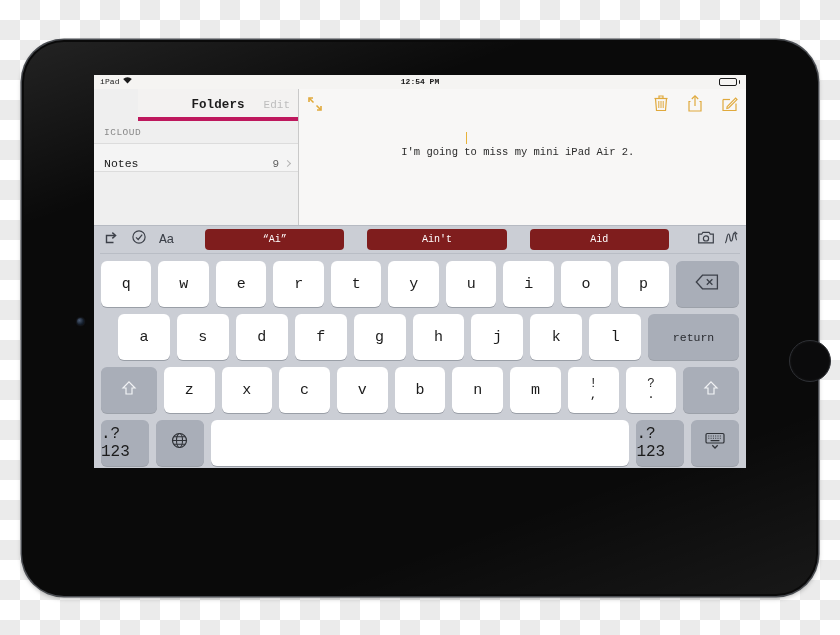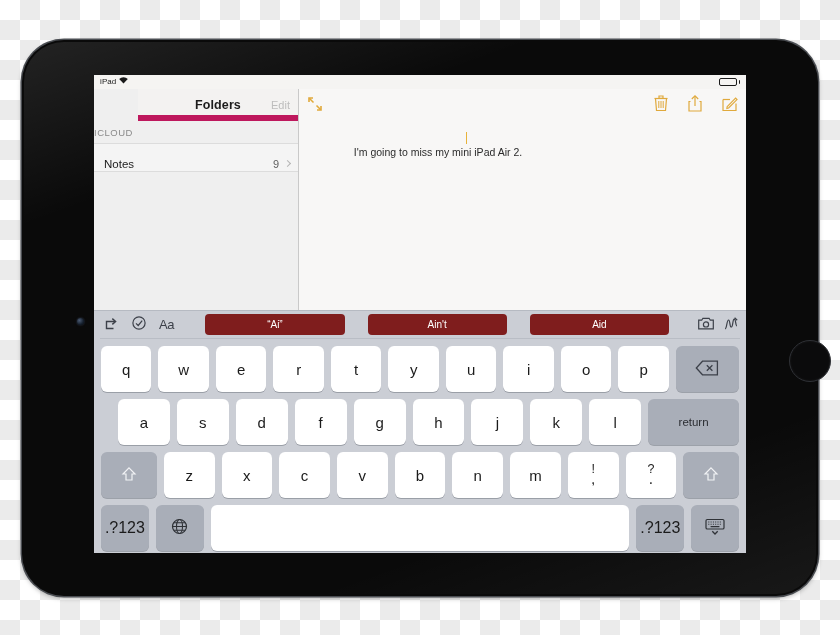--- a/index.html
+++ b/index.html
@@ -50,23 +50,24 @@
     width: 42px; height: 42px; border-radius: 50%;
     border: 1.5px solid #2f3136;
     background: #0b0b0c;
     box-shadow: inset 0 0 3px rgba(255,255,255,.07);
   }
 
   
   #screen {
     position: absolute;
     left: 72px; top: 35px;
-    width: 652px; height: 478px;
+    width: 652px; height: 393px;
     background: #f7f7f7;
     overflow: hidden;
+    font-family: Liberation Mono, monospace;
   }
 
   
   #status-bar {
     position: relative;
     height: 14px;
     background: #f5f4f2;
     font-size: 8px;
     color: #1a1a1a;
   }
@@ -101,35 +102,36 @@
   #sidebar {
     width: 205px;
     background: #efefef;
     border-right: 1px solid #c9c9c9;
     display: flex; flex-direction: column;
   }
   #sidebar-nav {
     height: 32px;
     position: relative;
     background: #f3f2f1;
-    border-bottom: 6px solid #be185d;
+    border-bottom: 4px solid #be185d;
     margin-left: 44px;
   }
   #sidebar-title {
     position: absolute; left: 0; right: 0; top: 9px;
     text-align: center;
     font-size: 12.5px; font-weight: bold; color: #1c1c1c;
     letter-spacing: .1px;
   }
   #sidebar-edit {
     position: absolute; right: 8px; top: 10px;
     font-size: 11px; color: #bdbdbd;
   }
   .section-header {
     height: 22px; display: flex; align-items: center;
+    padding-left: 10px;
     font-size: 9.5px; color: #8a8a8a;
     letter-spacing: .5px;
     background: #efefef;
   }
   .folder-row {
     height: 28px;
     display: flex; align-items: center;
     padding: 12px 8px 0 10px;
     background: #f4f4f4;
     border-top: 1px solid #dcdcdc;
@@ -253,20 +255,21 @@
 
       <div id="status-bar">
         <div id="status-left">
           <span>iPad</span>
           <span>
             <svg width="9" height="7" viewBox="0 0 9 7">
               <path d="M4.5 6.4 L0.2 2.1 A6 6 0 0 1 8.8 2.1 Z" fill="#1a1a1a"></path>
             </svg>
           </span>
         </div>
+        <div id="status-time">12:54 PM</div>
         <div id="status-right">
           <span class="battery-shell">
             <span class="battery-fill"></span>
           </span>
           <span class="battery-cap"></span>
         </div>
       </div>
 
       <div id="split">
 

